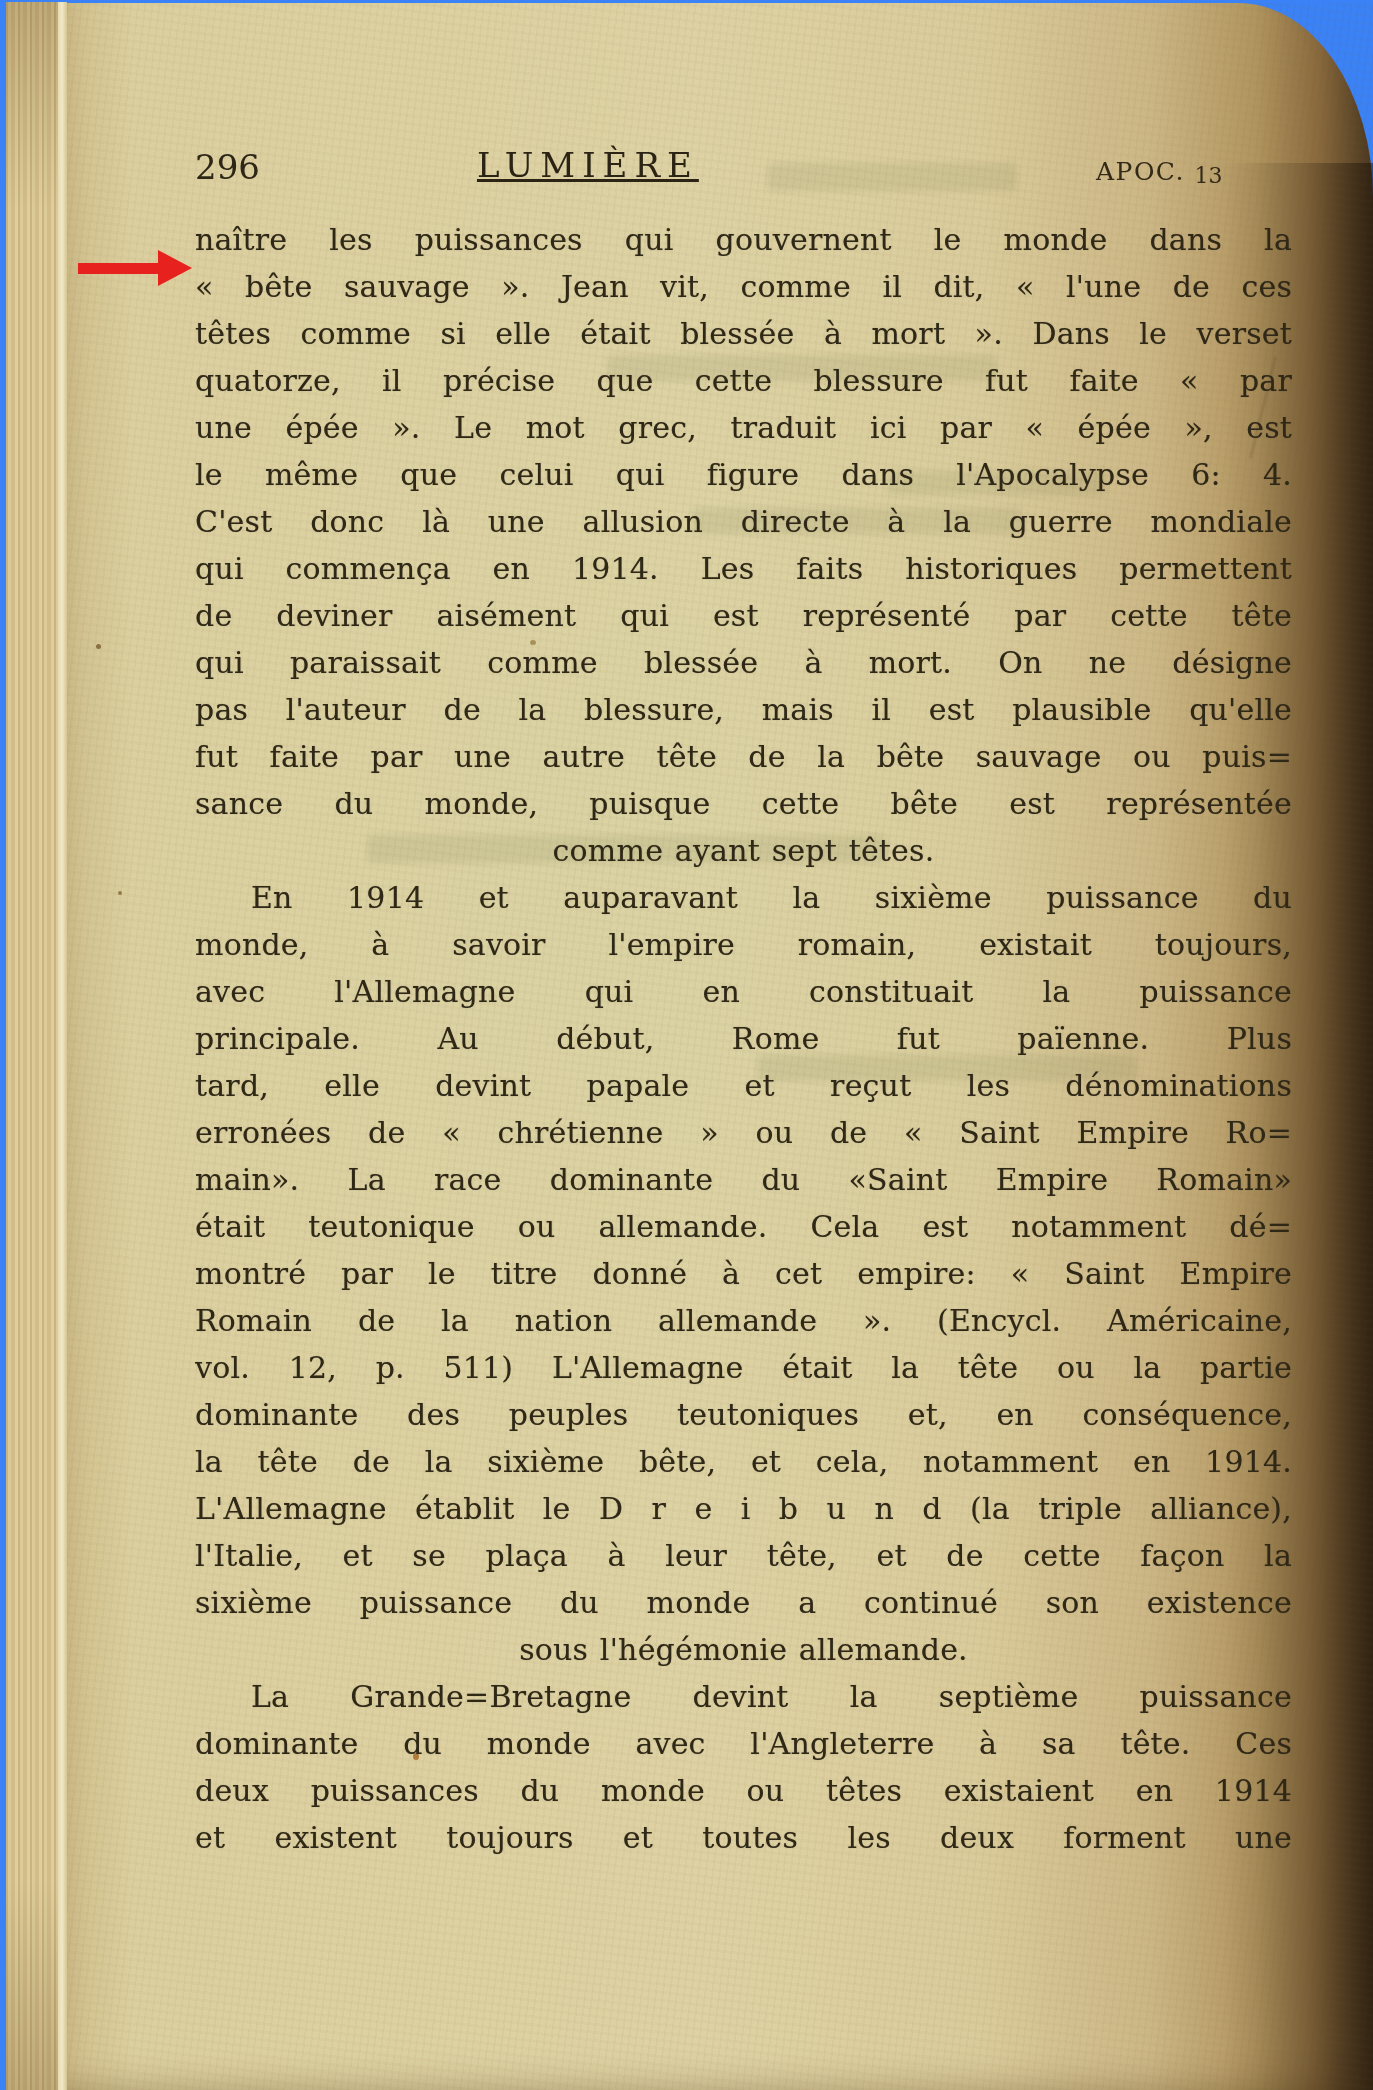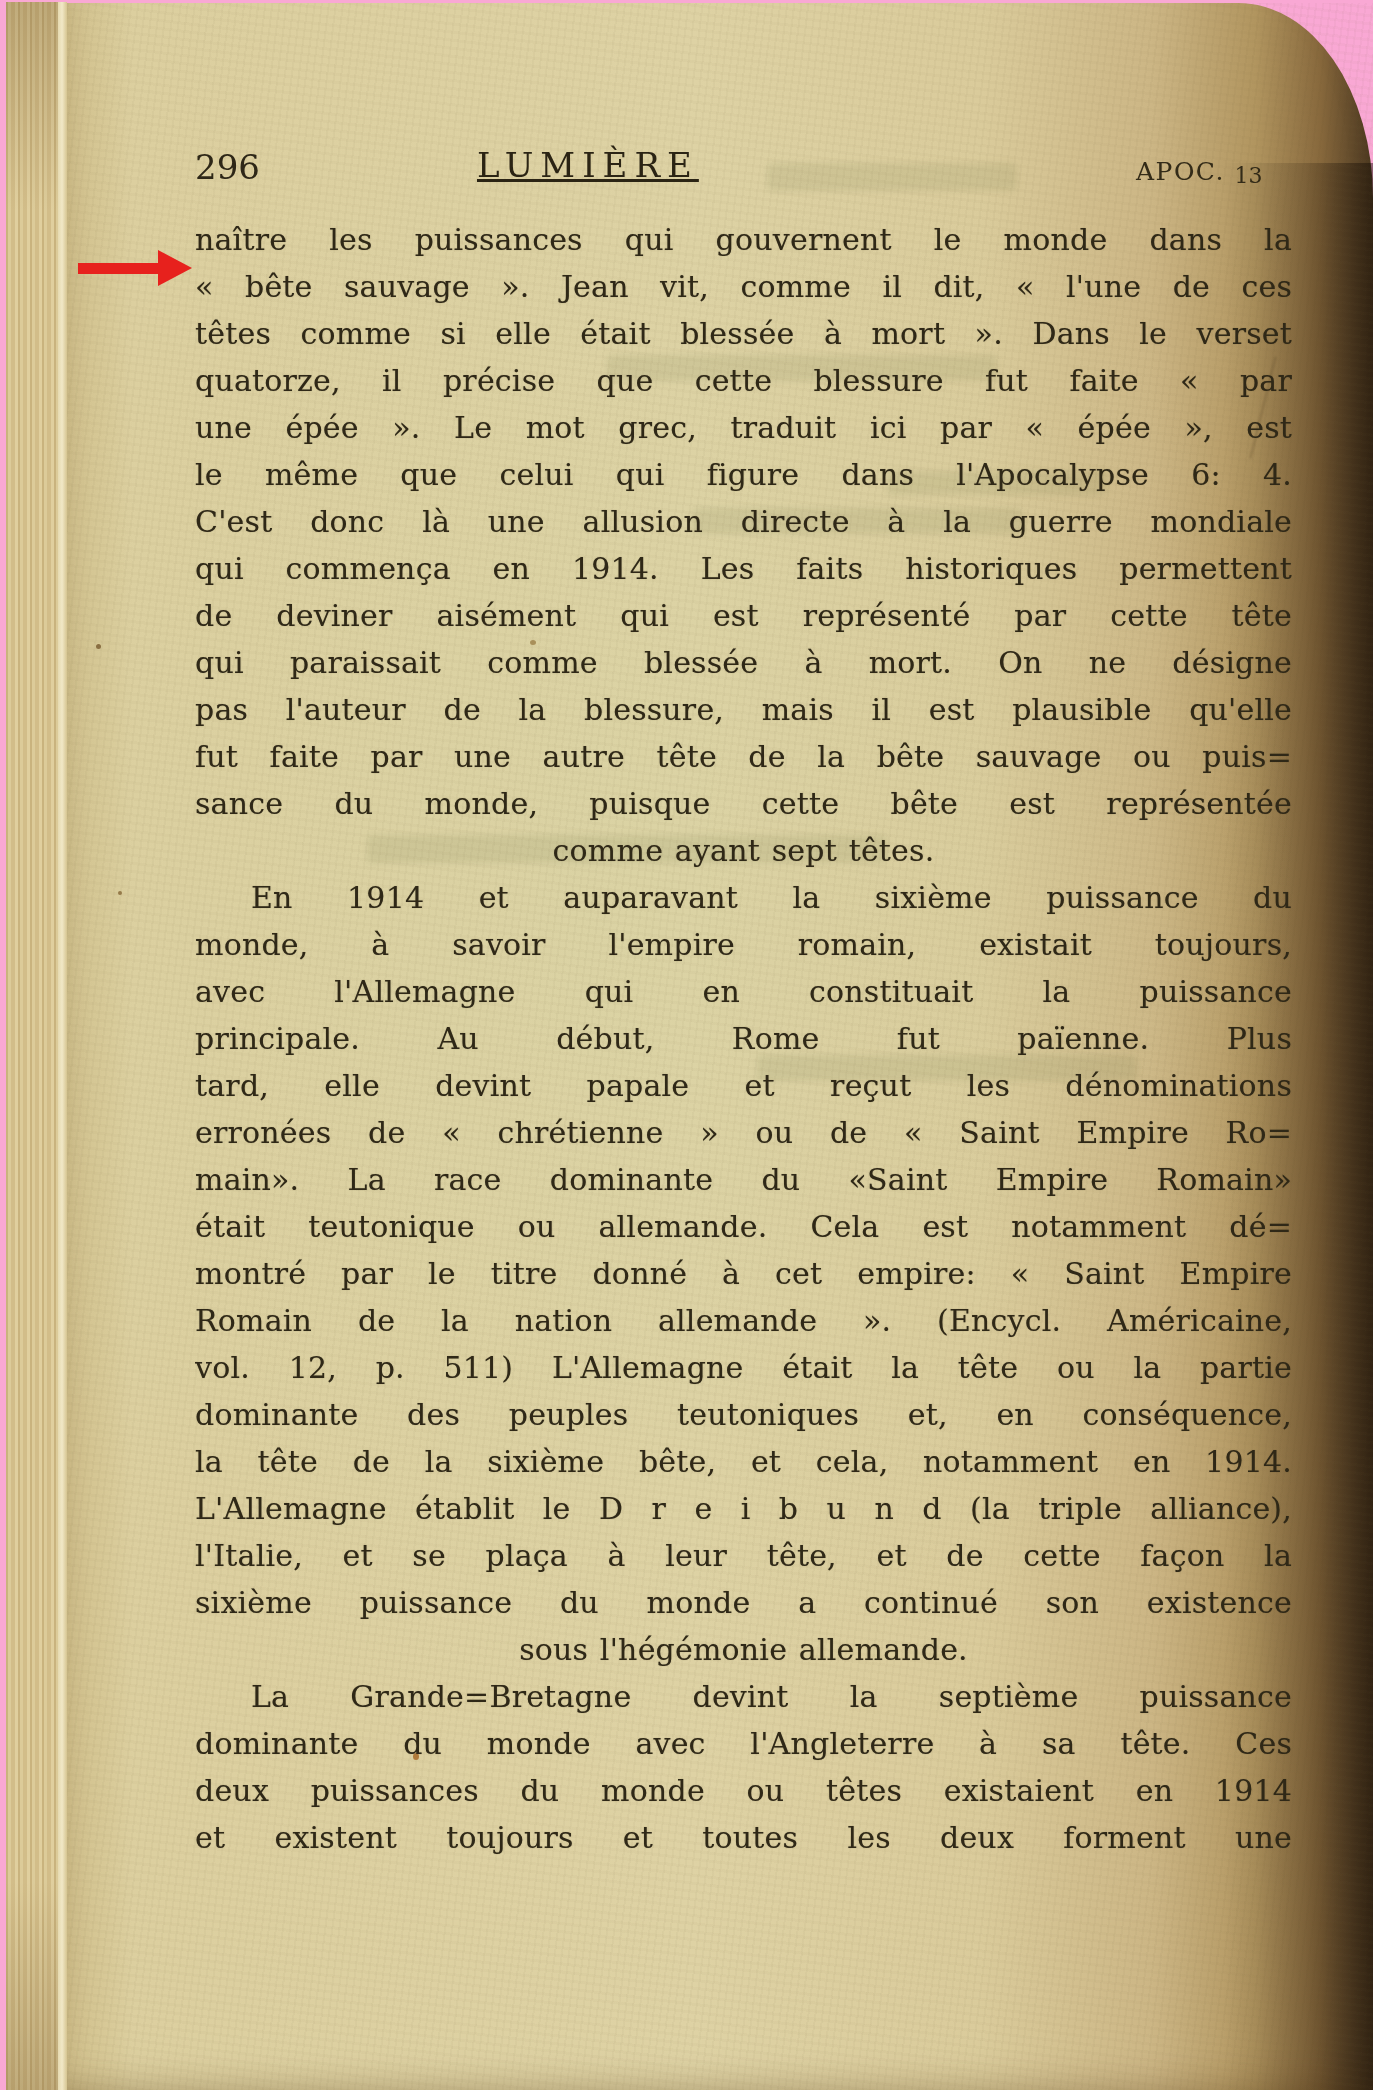--- a/index.html
+++ b/index.html
@@ -1,18 +1,18 @@
 <!DOCTYPE html>
 <html style="--arrow-color: #e7211d;"><head>
 <meta charset="utf-8">
 <style>
   html,body { margin:0; padding:0; background:#0e0c09; }
   .canvas {
     position:relative; width:1373px; height:2090px; overflow:hidden;
-    background:#f9a8d4; font-family:"DejaVu Serif", serif;
+    background:#3b82f6; font-family:"DejaVu Serif", serif;
   }
 
   
   .book-edge {
     position:absolute; left:6px; top:2px; bottom:0; width:52px;
     background:
       linear-gradient(180deg, rgba(110,80,35,.28), rgba(0,0,0,0) 10%, rgba(0,0,0,0) 90%, rgba(110,80,35,.28)),
       repeating-linear-gradient(90deg, #c9b37e 0 2px, #dccb99 2px 5px, #d2bd89 5px 9px, #e0cf9e 9px 12px);
   }
   .edge-highlight {
@@ -38,21 +38,21 @@
   .grain {
     position:absolute; inset:0; pointer-events:none;
     background-image:
       repeating-linear-gradient(7deg,  rgba(120,100,60,0.035) 0 3px, rgba(0,0,0,0) 3px 8px),
       repeating-linear-gradient(97deg, rgba(70,58,25,0.03)  0 2px, rgba(0,0,0,0) 2px 7px);
   }
 
   
   .page-number { position:absolute; left:195px; top:147px; font-size:34px; color:#2e2717; }
   .running-title { position:absolute; left:477px; top:145px; font-size:34px; letter-spacing:7px; color:#2b2414;text-decoration:underline; }
-  .running-ref { position:absolute; left:1136px; top:157px; font-size:25px; letter-spacing:1.5px; color:#332b18; white-space:nowrap; }
+  .running-ref { position:absolute; left:1096px; top:157px; font-size:25px; letter-spacing:1.5px; color:#332b18; white-space:nowrap; }
   .running-ref .ref-num { font-size:22px; position:relative; top:3px; letter-spacing:0; }
 
   
   .body-text { position:absolute; left:195px; top:216px; width:1097px; color:#2f2817; font-size:30px; }
   .text-line {
     height:47px; line-height:47px; overflow:hidden;
     text-align:justify; letter-spacing:0.2px; word-spacing:2px;
     text-shadow:0 0 1px rgba(47,40,25,0.35);
   }
   .text-line::after { content:""; display:inline-block; width:100%; }

